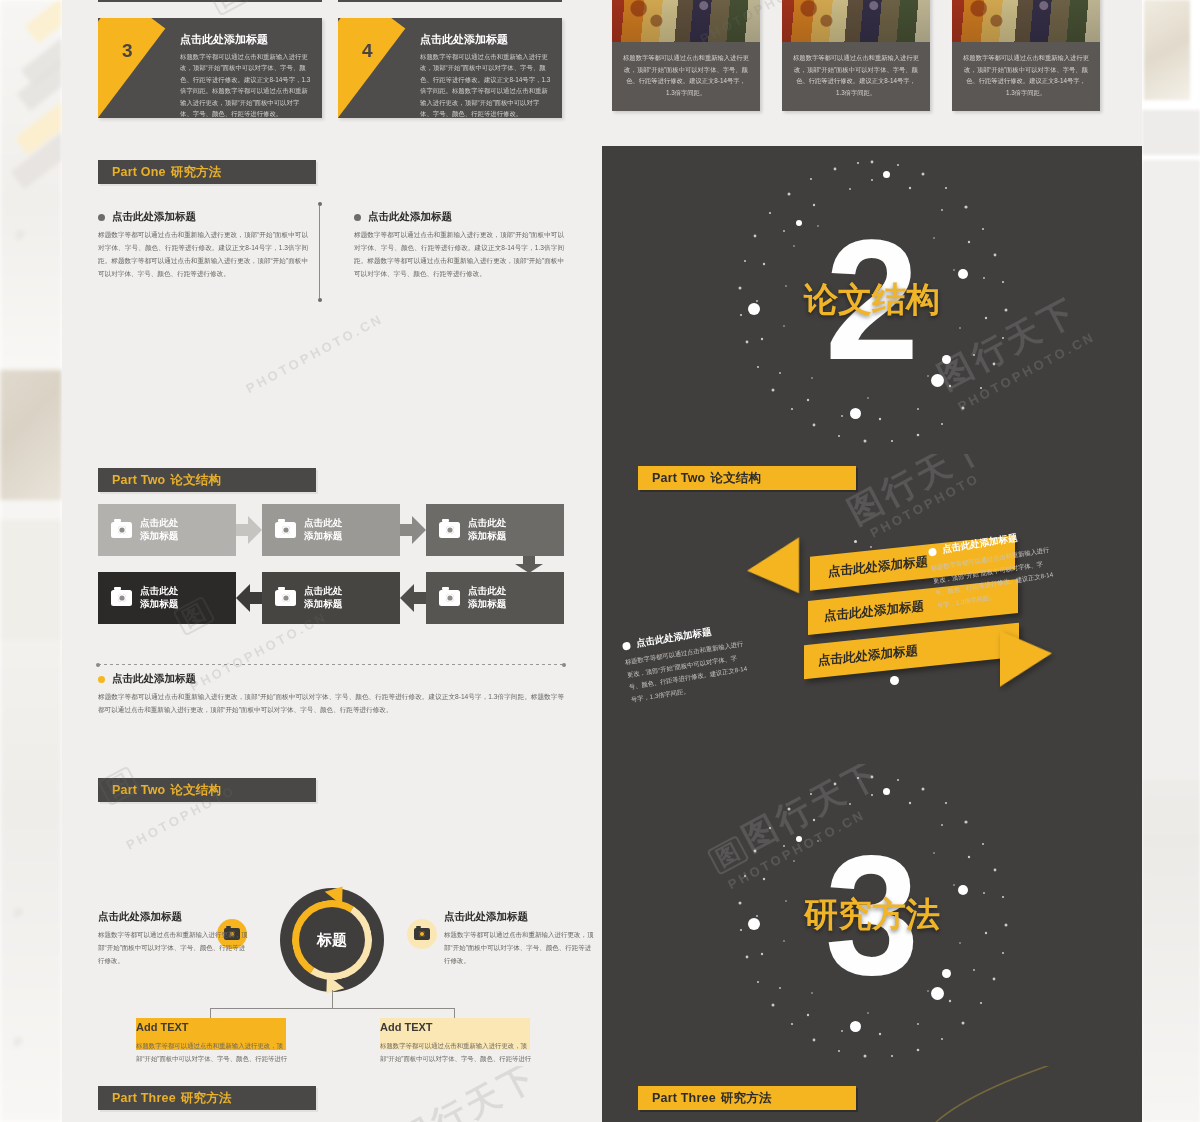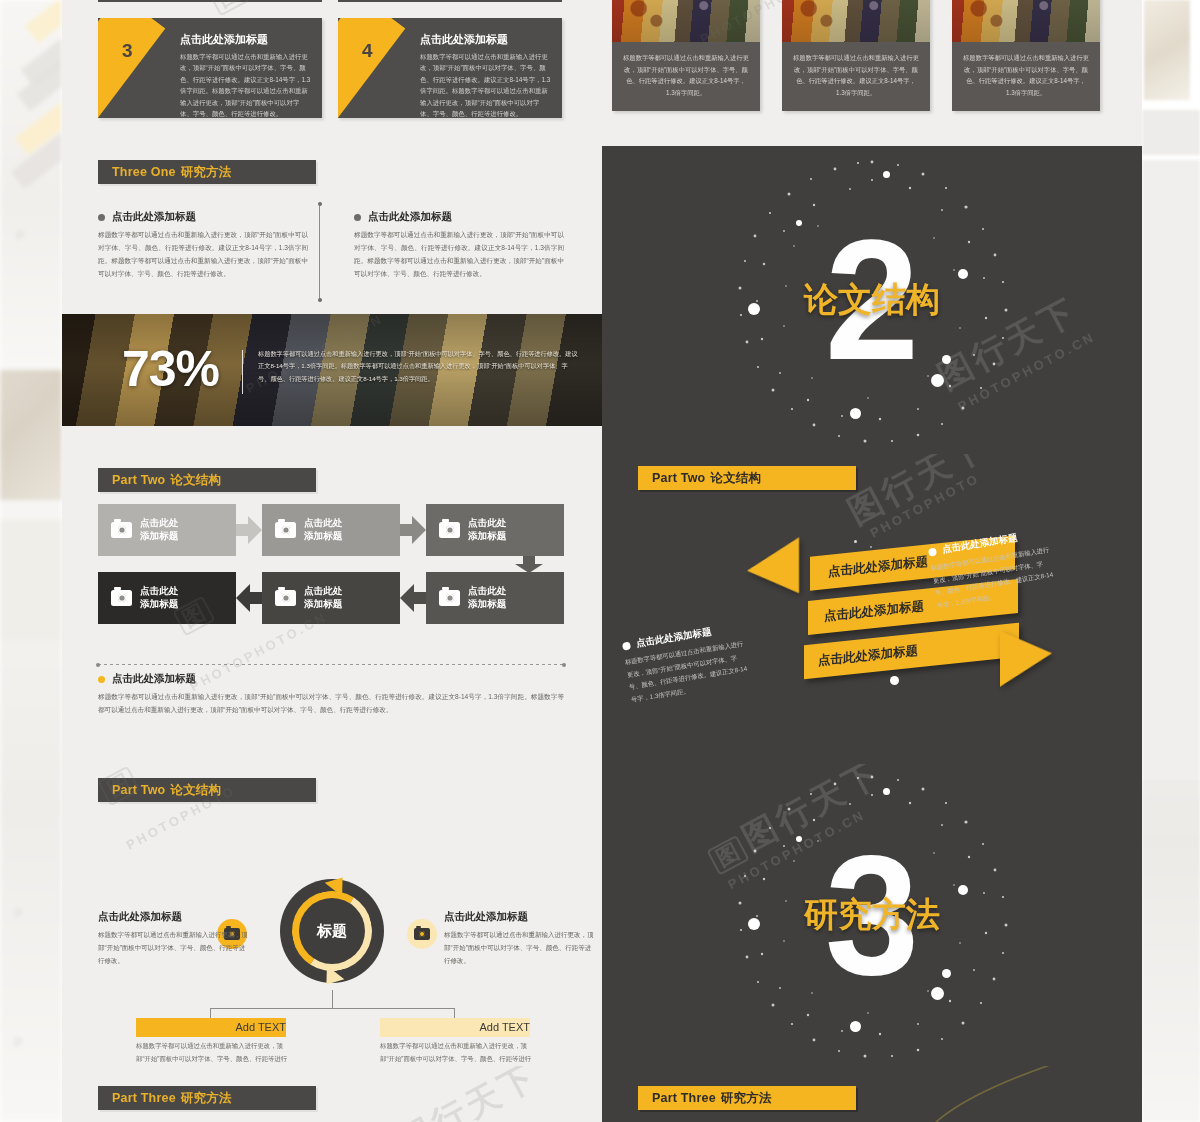--- a/index.html
+++ b/index.html
@@ -243,21 +243,21 @@
   .dashline {
     position:absolute; left:36px; top:152px; width:466px; height:1px;
     background: repeating-linear-gradient(90deg,#9a9794 0 3px, transparent 3px 6px);
   }
   .dashline::before,.dashline::after{ content:""; position:absolute; top:-1.5px; width:4px;height:4px;border-radius:50%;background:#8b8885;}
   .dashline::before{left:-2px;} .dashline::after{right:-2px;}
 
   
   .cycle-wrap { position:absolute; inset:0; }
   .cycle {
-    position:absolute; left:50%; top:115px; transform:translateX(-50%);
+    position:absolute; left:50%; top:124px; transform:translateX(-50%);
     width:104px; height:104px;
   }
   .cycle .outer { position:absolute; inset:0; border-radius:50%; background:#403e3c; }
   .cycle .innerhole { position:absolute; left:19px; top:19px; width:66px; height:66px; border-radius:50%; background:#403e3c; }
   .cycle .ringy {
     position:absolute; left:12px; top:12px; width:80px; height:80px; border-radius:50%;
     border:11px solid #f6b51f; border-right-color:#fae4b0; border-bottom-color:#fae4b0;
     transform: rotate(-12deg);
   }
   .cycle .ctr {
@@ -283,22 +283,22 @@
   .camchip.pale{ background:#fbe7b4; }
   .camchip .cam2{ width:16px;height:12px;position:relative;}
   .cam2 .b{position:absolute;inset:0;background:#3a3836;border-radius:2px;}
   .cam2 .l{position:absolute;left:5px;top:3px;width:6px;height:6px;border-radius:50%;background:#f6b51f;box-shadow:inset 0 0 0 1px #3a3836;}
   .cam2 .h{position:absolute;left:2px;top:-2px;width:5px;height:2.4px;background:#3a3836;border-radius:1px;}
 
   .connector { position:absolute; }
   .connector .vv{ position:absolute; width:1px; background:#8e8b88; }
   .connector .hh{ position:absolute; height:1px; background:#8e8b88; }
   .addtext {
-    position:absolute; width:150px; height:19px; line-height:19px; text-align:right;
-    font-size:11px; font-weight:normal; color:#3c3a38;
+    position:absolute; width:150px; height:32px; line-height:19px; text-align:left;
+    font-size:11px; font-weight:bold; color:#3c3a38;
   }
   .addtext.solid{ background:#f6b51f; }
   .addtext.pale { background:#fbe7b4; }
   .addcap { position:absolute; width:152px; font-size:6.4px; line-height:2.0; color:#67635f; }
 
   
   .wm {
     position:absolute; pointer-events:none; user-select:none;
     color:rgba(120,118,115,.17); font-weight:bold; white-space:nowrap;
   }
@@ -385,46 +385,41 @@
           </div>
       </div>
     </div>
     <div class="wm wm-rot" style="left:92px; top:4px;">
       <span class="lat">PHOTOPHOTO</span>
     </div>
   </div>
 
   <div class="slide light" style="height:308px;">
     <div class="chip onlight" style="top:14px;">
-      <span class="en">Three One</span><span class="cn">研究方法</span>
+      <span class="en">Part One</span><span class="cn">研究方法</span>
     </div>
 
     <div class="twocol">
       <div class="colitem">
         <div class="bullethead">
             <span class="dot"></span>
             <span class="bt">点击此处添加标题</span>
           </div>
         <div class="para">标题数字等都可以通过点击和重新输入进行更改，顶部“开始”面板中可以对字体、字号、颜色、行距等进行修改。建议正文8-14号字，1.3倍字间距。标题数字等都可以通过点击和重新输入进行更改，顶部“开始”面板中可以对字体、字号、颜色、行距等进行修改。</div>
       </div>
       <div class="colitem" style="margin-left:24px;">
         <div class="bullethead">
             <span class="dot"></span>
             <span class="bt">点击此处添加标题</span>
           </div>
         <div class="para">标题数字等都可以通过点击和重新输入进行更改，顶部“开始”面板中可以对字体、字号、颜色、行距等进行修改。建议正文8-14号字，1.3倍字间距。标题数字等都可以通过点击和重新输入进行更改，顶部“开始”面板中可以对字体、字号、颜色、行距等进行修改。</div>
       </div>
     </div>
     <div class="vdivider"></div>
 
-    <div class="band" style="top:168px;">
-      <div class="pct">73%</div>
-      <div class="bline"></div>
-      <div class="btxt">标题数字等都可以通过点击和重新输入进行更改，顶部“开始”面板中可以对字体、字号、颜色、行距等进行修改。建议正文8-14号字，1.3倍字间距。标题数字等都可以通过点击和重新输入进行更改，顶部“开始”面板中可以对字体、字号、颜色、行距等进行修改。建议正文8-14号字，1.3倍字间距。</div>
-    </div>
 
     <div class="wm wm-rot" style="left:176px; top:200px;">
       <span class="lat">PHOTOPHOTO.CN</span>
     </div>
   </div>
 
   <div class="slide dark" style="height:308px;">
     <div class="section">
       <svg class="ring" viewBox="0 0 300 300">
         <g fill="#ffffff" opacity="0.72">

